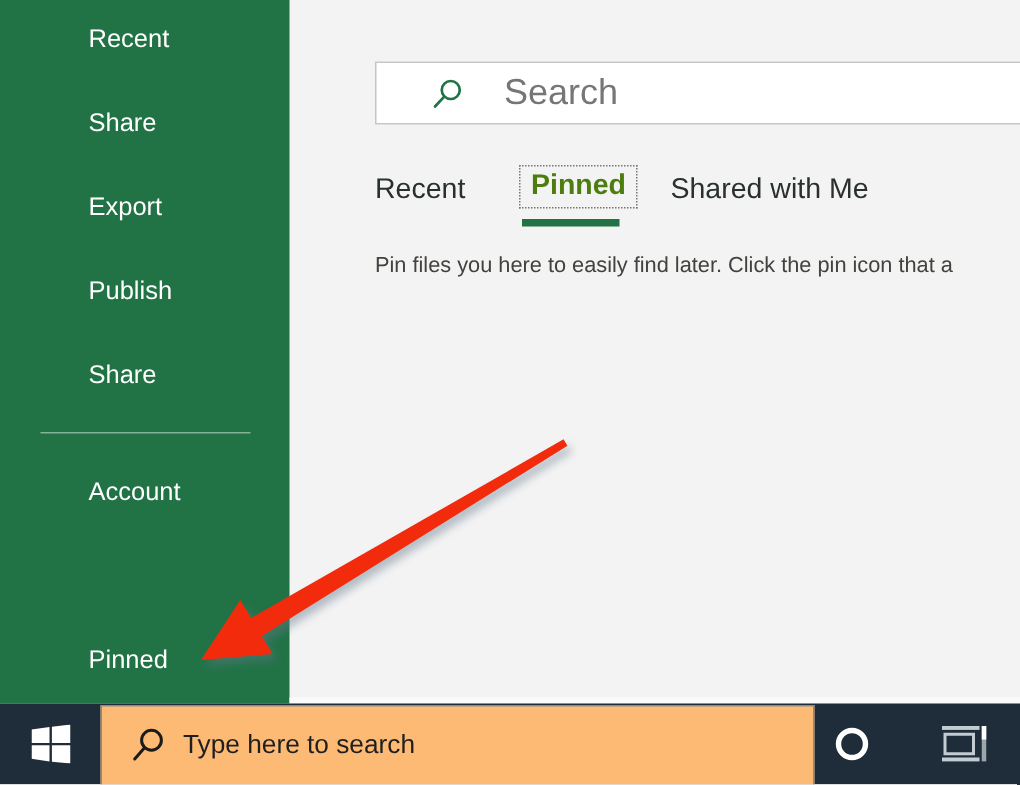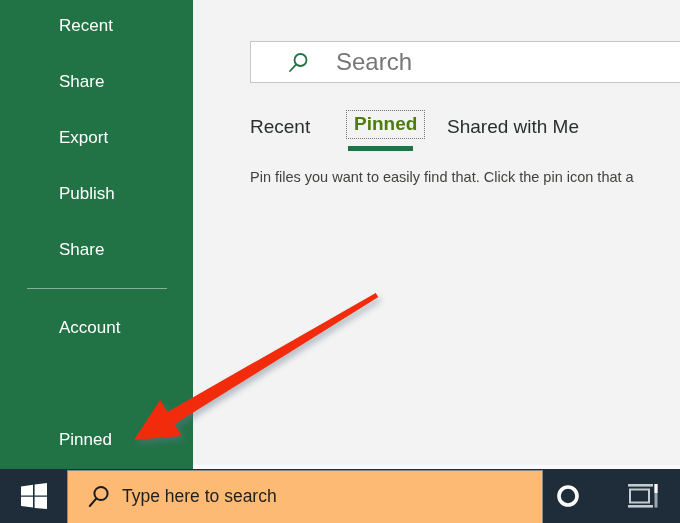--- a/index.html
+++ b/index.html
@@ -125,21 +125,21 @@
       <line x1="8" y1="12.6" x2="2" y2="19" stroke="#217346" stroke-width="1.8" stroke-linecap="round"></line>
     </svg>
     <input class="bs-search-input" type="text" placeholder="Search" style="">
   </div>
 
   <div class="tab tab-recent">Recent</div>
   <div class="tab tab-pinned">Pinned</div>
   <div class="tab-underline"></div>
   <div class="tab tab-shared">Shared with Me</div>
 
-  <div class="pin-hint">Pin files you want to easily find that. Click the pin icon that a</div>
+  <div class="pin-hint">Pin files you here to easily find later. Click the pin icon that a</div>
 
   <svg class="arrow-svg" viewBox="0 0 680 523">
     <polygon points="375.7,292.9 167.4,412.0 160.2,400.0 134,440 181.8,436.0 174.6,424.0 378.3,297.1" fill="#f22b0d"></polygon>
   </svg>
 
   <div class="taskbar">
 
     <div class="start-btn">
       <svg width="26" height="26" viewBox="0 0 26 26">
         <polygon points="0,3.4 12,1.7 12,12.4 0,12.4" fill="#ffffff"></polygon>

